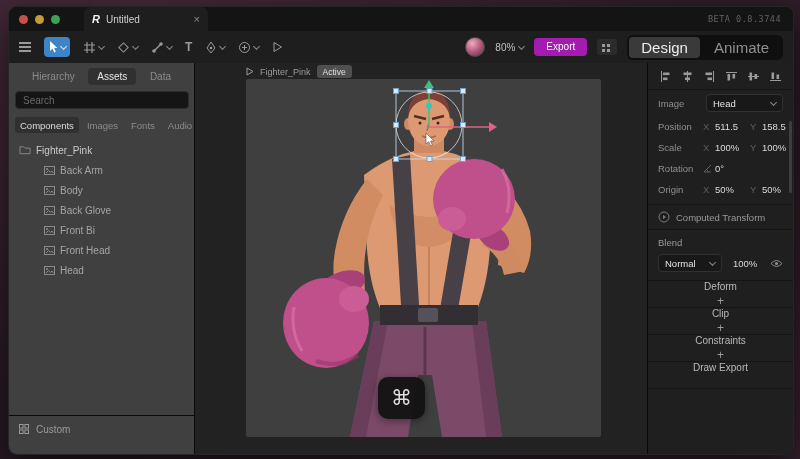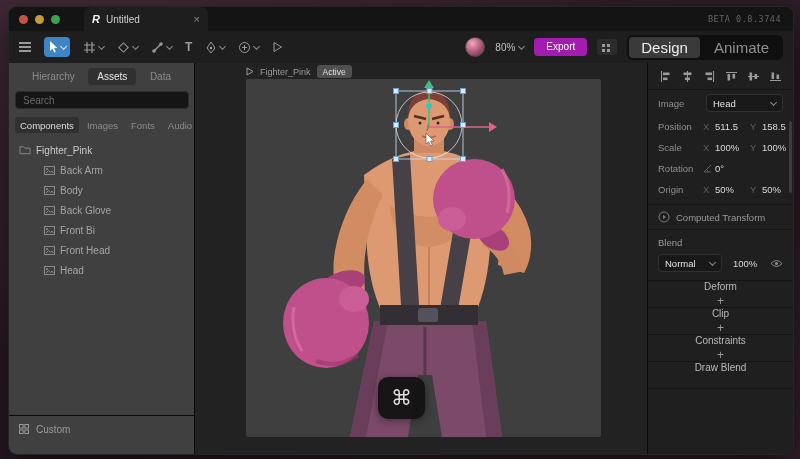--- a/index.html
+++ b/index.html
@@ -483,20 +483,20 @@
       </div>
       <div class="section-row">
         <span>Clip</span>
         <span class="plus">+</span>
       </div>
       <div class="section-row">
         <span>Constraints</span>
         <span class="plus">+</span>
       </div>
       <div class="section-row">
-        <span>Draw Blend</span>
+        <span>Draw Export</span>
       </div>
 
       <div class="scrollbar"></div>
     </div>
 
   </div>
 </div>
 
 </body></html>

